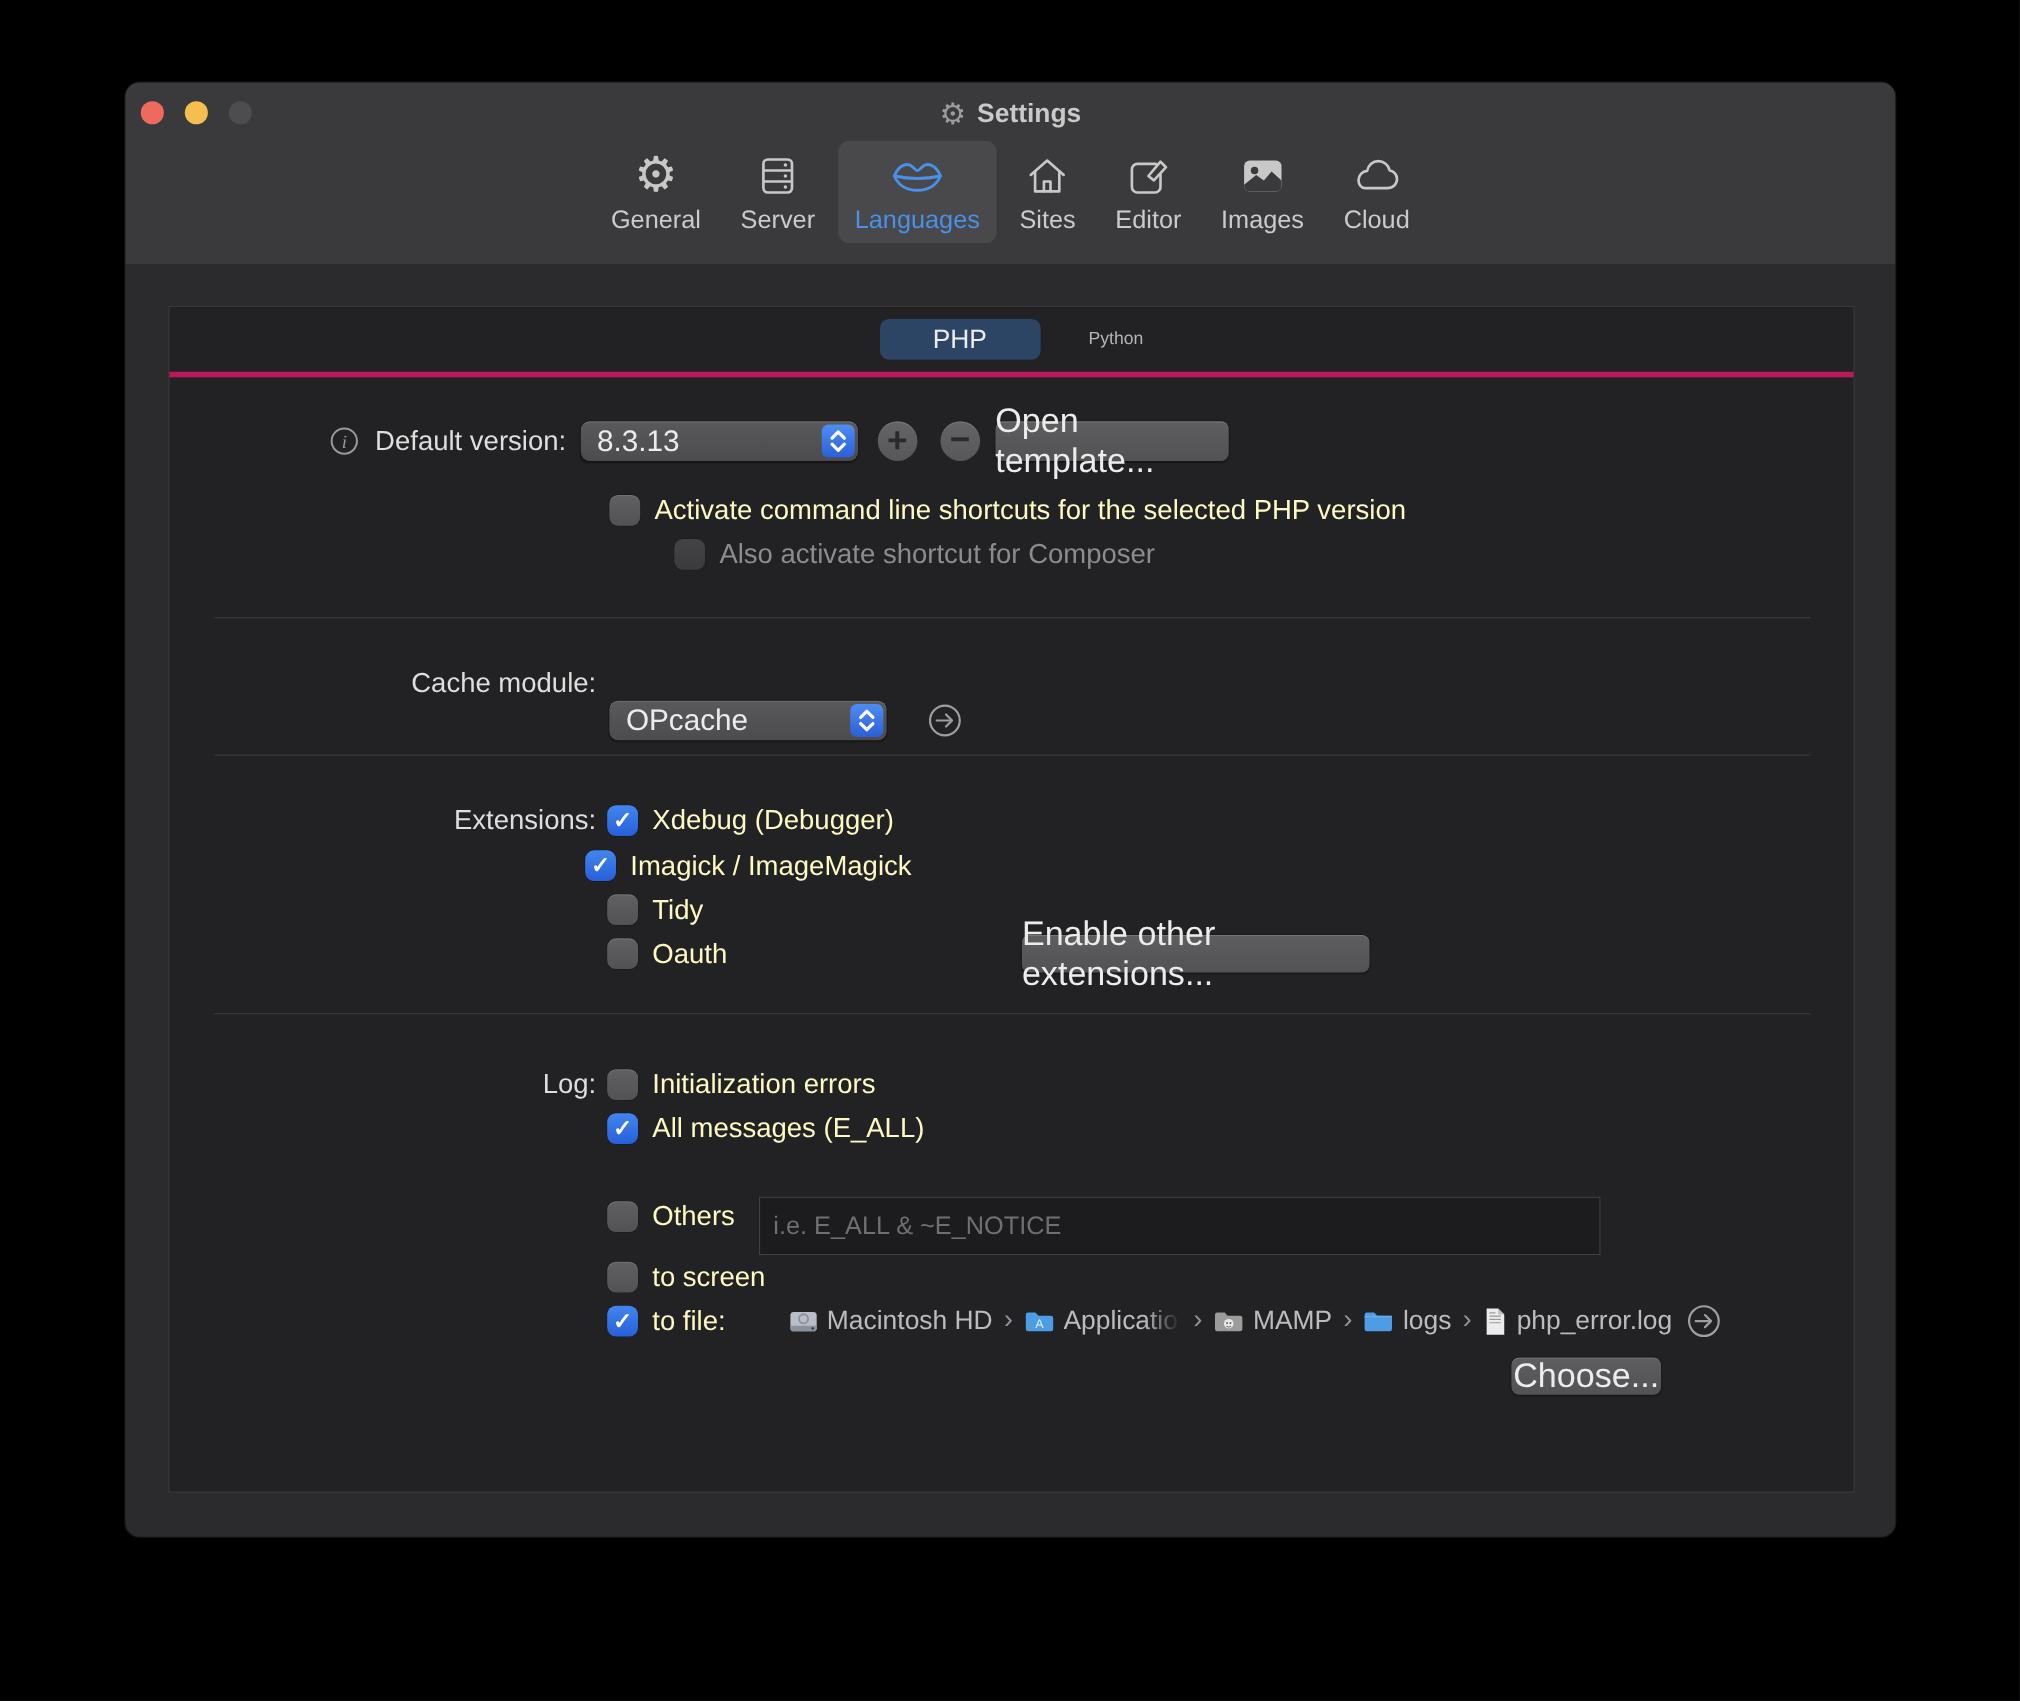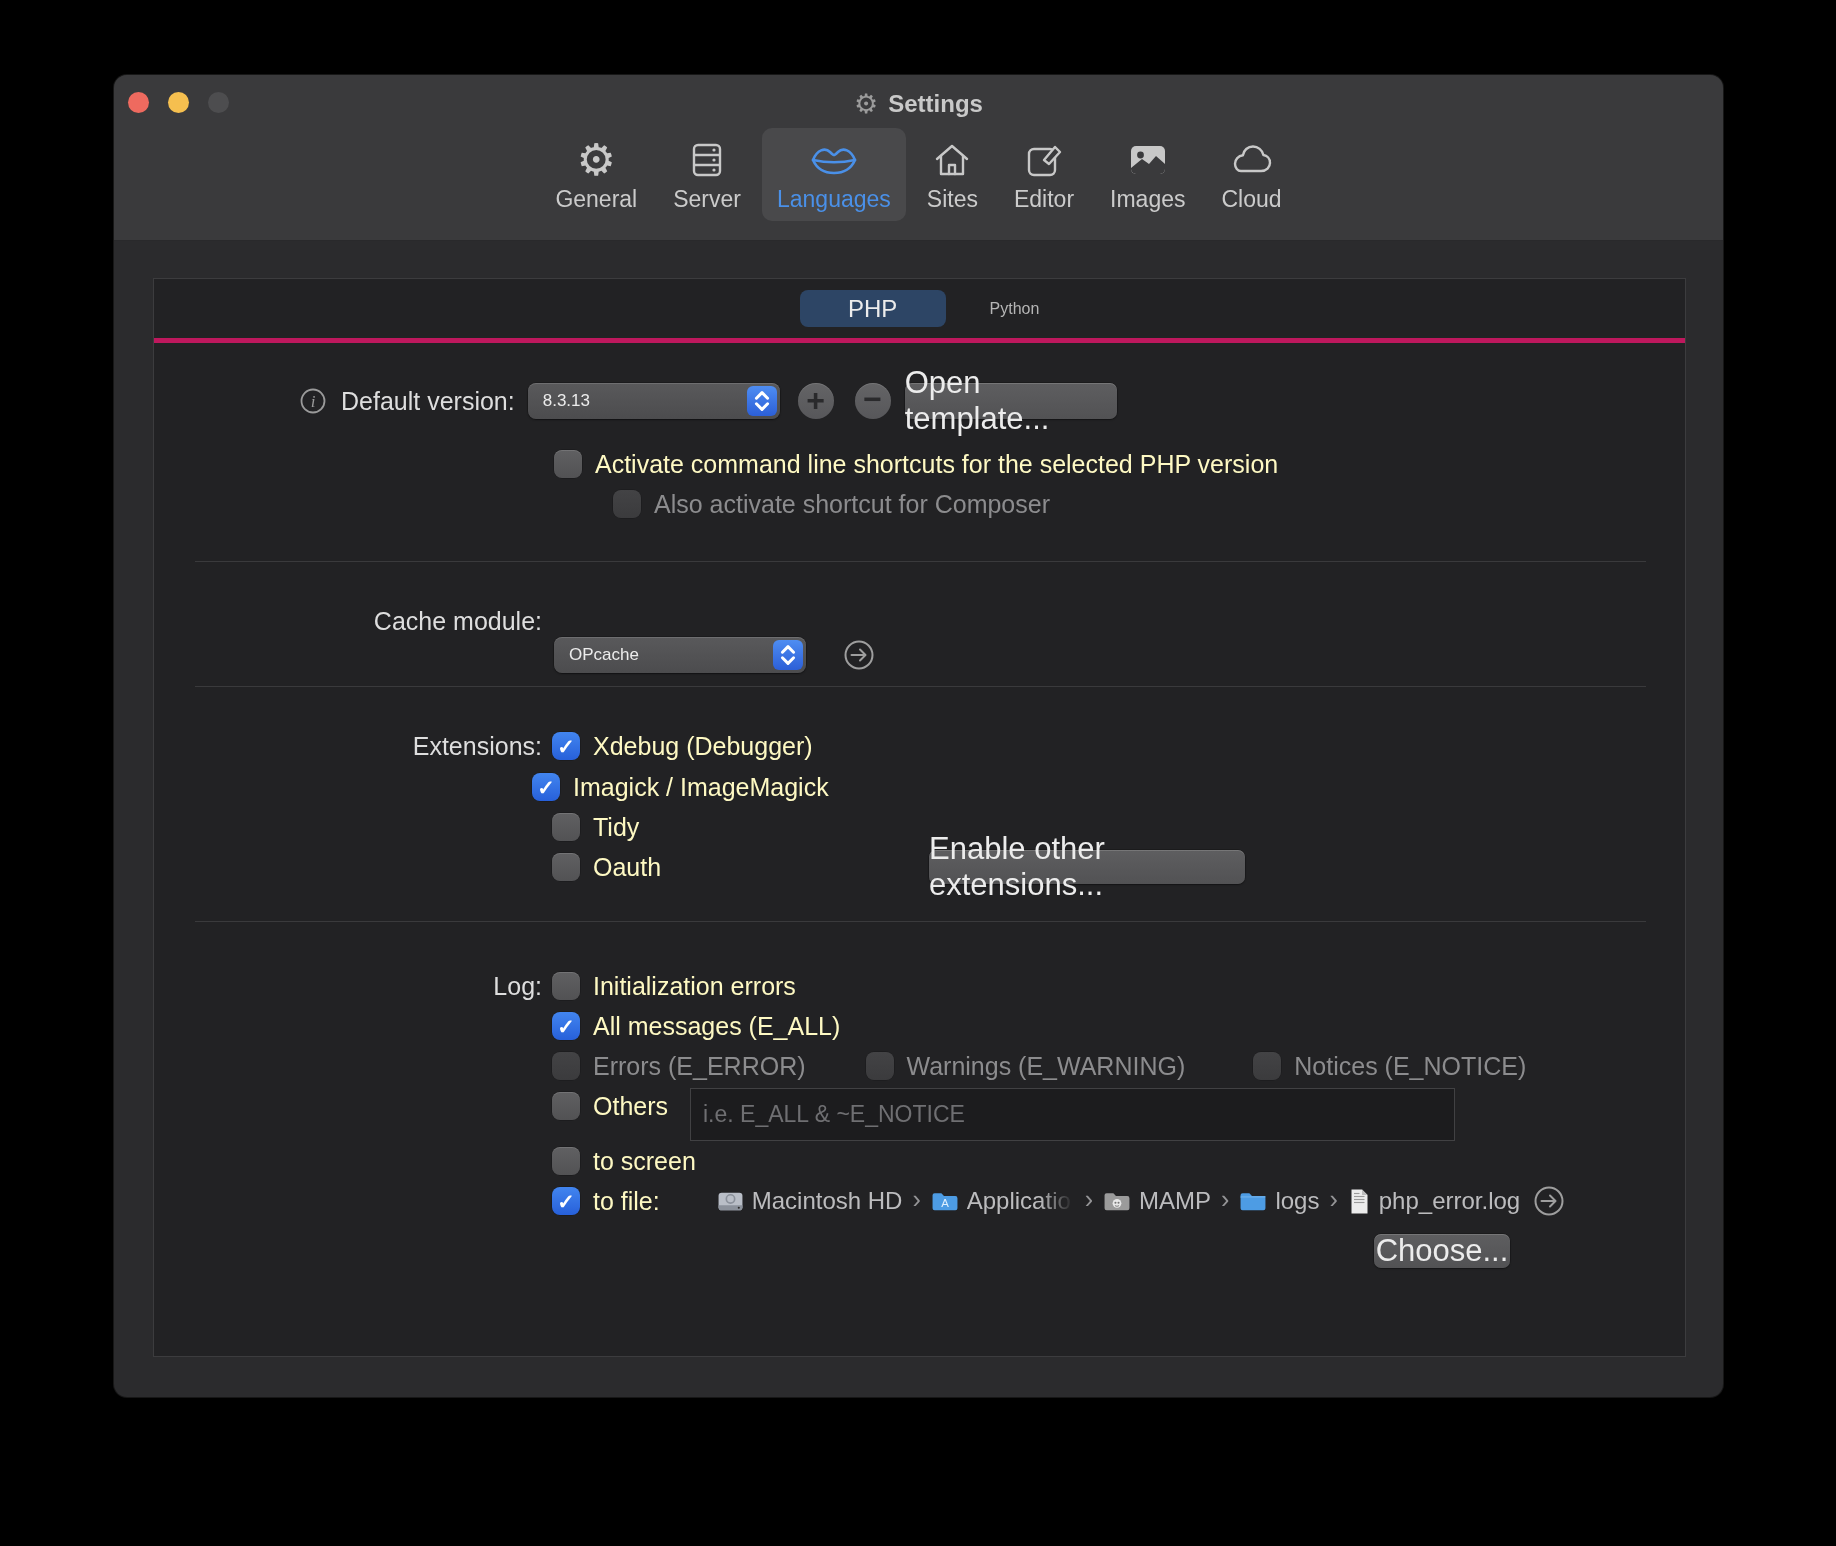--- a/index.html
+++ b/index.html
@@ -45,21 +45,21 @@
   .lbl.dim{color:#8c8c8e;}
   
   .cb{width:28px;height:28px;border-radius:8px;flex:none;}
   .cb.off{background:linear-gradient(180deg,#606062,#525254);box-shadow:inset 0 1px 0 rgba(255,255,255,.12),0 0 0 .5px rgba(0,0,0,.3);}
   .cb.off.dis{background:linear-gradient(180deg,#434345,#3b3b3d);box-shadow:0 0 0 .5px rgba(0,0,0,.25);}
   .cb.on{background:linear-gradient(180deg,#4285ef,#2760da);display:flex;align-items:center;justify-content:center;box-shadow:0 0 0 .5px rgba(0,0,0,.3);}
   .cb.on::after{content:"✓";color:#fff;font-size:21px;font-weight:bold;line-height:1;margin-top:1px;}
   .select{position:relative;width:252px;height:36px;border-radius:8px;flex:none;box-sizing:border-box;
     background:linear-gradient(180deg,#59595b,#4c4c4e);
     box-shadow:inset 0 1px 0 rgba(255,255,255,.13),0 1px 2px rgba(0,0,0,.4),0 0 0 .5px rgba(0,0,0,.3);
-    display:flex;align-items:center;padding-left:15px;color:#ececec;font-size:17px;}
+    display:flex;align-items:center;padding-left:15px;color:#ececec;font-size:27px;}
   .select-chev{position:absolute;top:3px;right:3px;width:30px;height:30px;border-radius:6px;
     background:linear-gradient(180deg,#4e8df2,#2c5fd7);display:flex;align-items:center;justify-content:center;}
   .circle-btn{width:36px;height:36px;border-radius:50%;flex:none;
     background:linear-gradient(180deg,#646466,#57575a);
     display:flex;align-items:center;justify-content:center;color:#2a2a2c;font-size:32px;font-weight:bold;line-height:1;
     box-shadow:inset 0 1px 0 rgba(255,255,255,.12);}
   .circle-btn.plus::after{content:"+";margin-top:-3px;}
   .circle-btn.minus::after{content:"−";margin-top:-4px;}
   .btn{background:linear-gradient(180deg,#5e5e60,#525254);border-radius:7px;color:#ececec;font-size:31px;
     display:flex;align-items:center;justify-content:center;box-sizing:border-box;
@@ -253,28 +253,20 @@
 
     <div class="col-label" style="top:687px;">Log:</div>
     <div class="arow" style="top:687px;left:398px;">
       <div class="cb off"></div>
       <span class="lbl">Initialization errors</span>
     </div>
     <div class="arow" style="top:727px;left:398px;">
       <div class="cb on"></div>
       <span class="lbl">All messages (E_ALL)</span>
     </div>
-    <div class="arow" style="top:767px;left:398px;gap:13px;">
-      <div class="cb off dis"></div>
-      <span class="lbl dim" style="margin-right:47px;">Errors (E_ERROR)</span>
-      <div class="cb off dis"></div>
-      <span class="lbl dim" style="margin-right:55px;">Warnings (E_WARNING)</span>
-      <div class="cb off dis"></div>
-      <span class="lbl dim">Notices (E_NOTICE)</span>
-    </div>
     <div class="arow" style="top:807px;left:398px;">
       <div class="cb off"></div>
       <span class="lbl">Others</span>
     </div>
     <input class="text-input" style="left: 536px; top: 809px; width: 765px; height: 53px;" value="" placeholder="i.e. E_ALL &amp; ~E_NOTICE">
 
     <div class="arow" style="top:862px;left:398px;">
       <div class="cb off"></div>
       <span class="lbl">to screen</span>
     </div>

